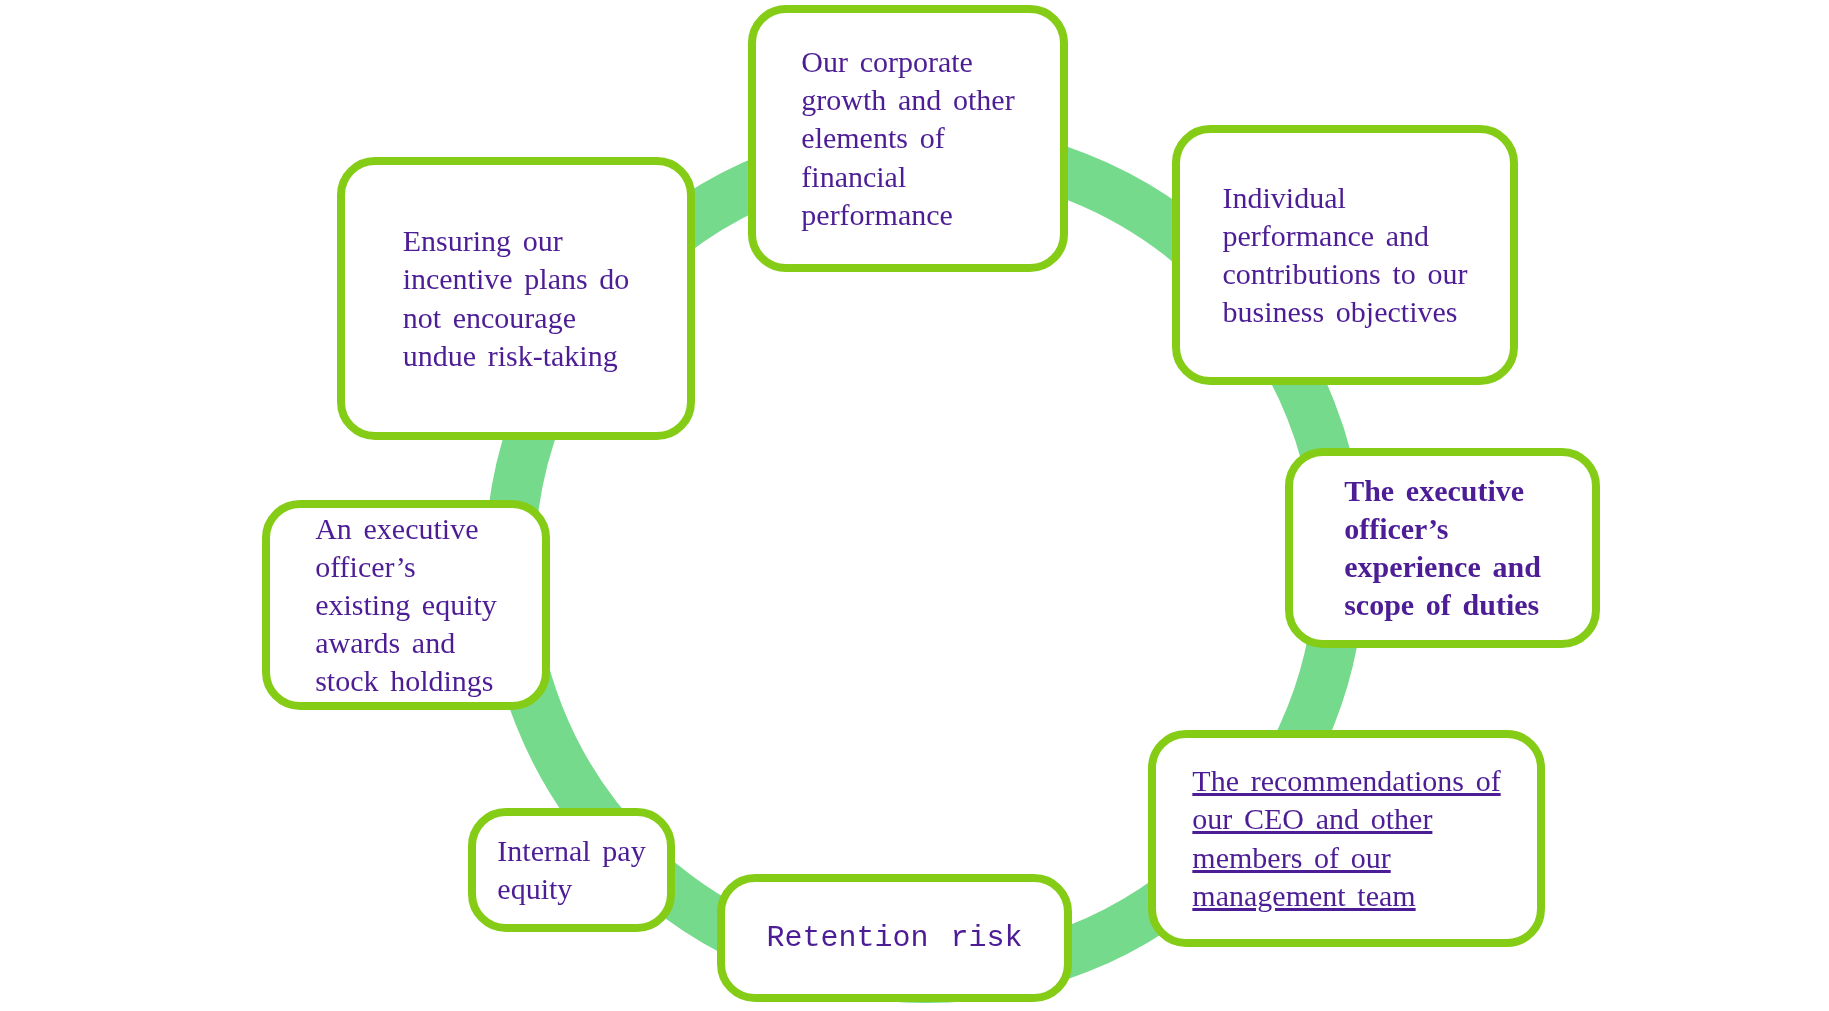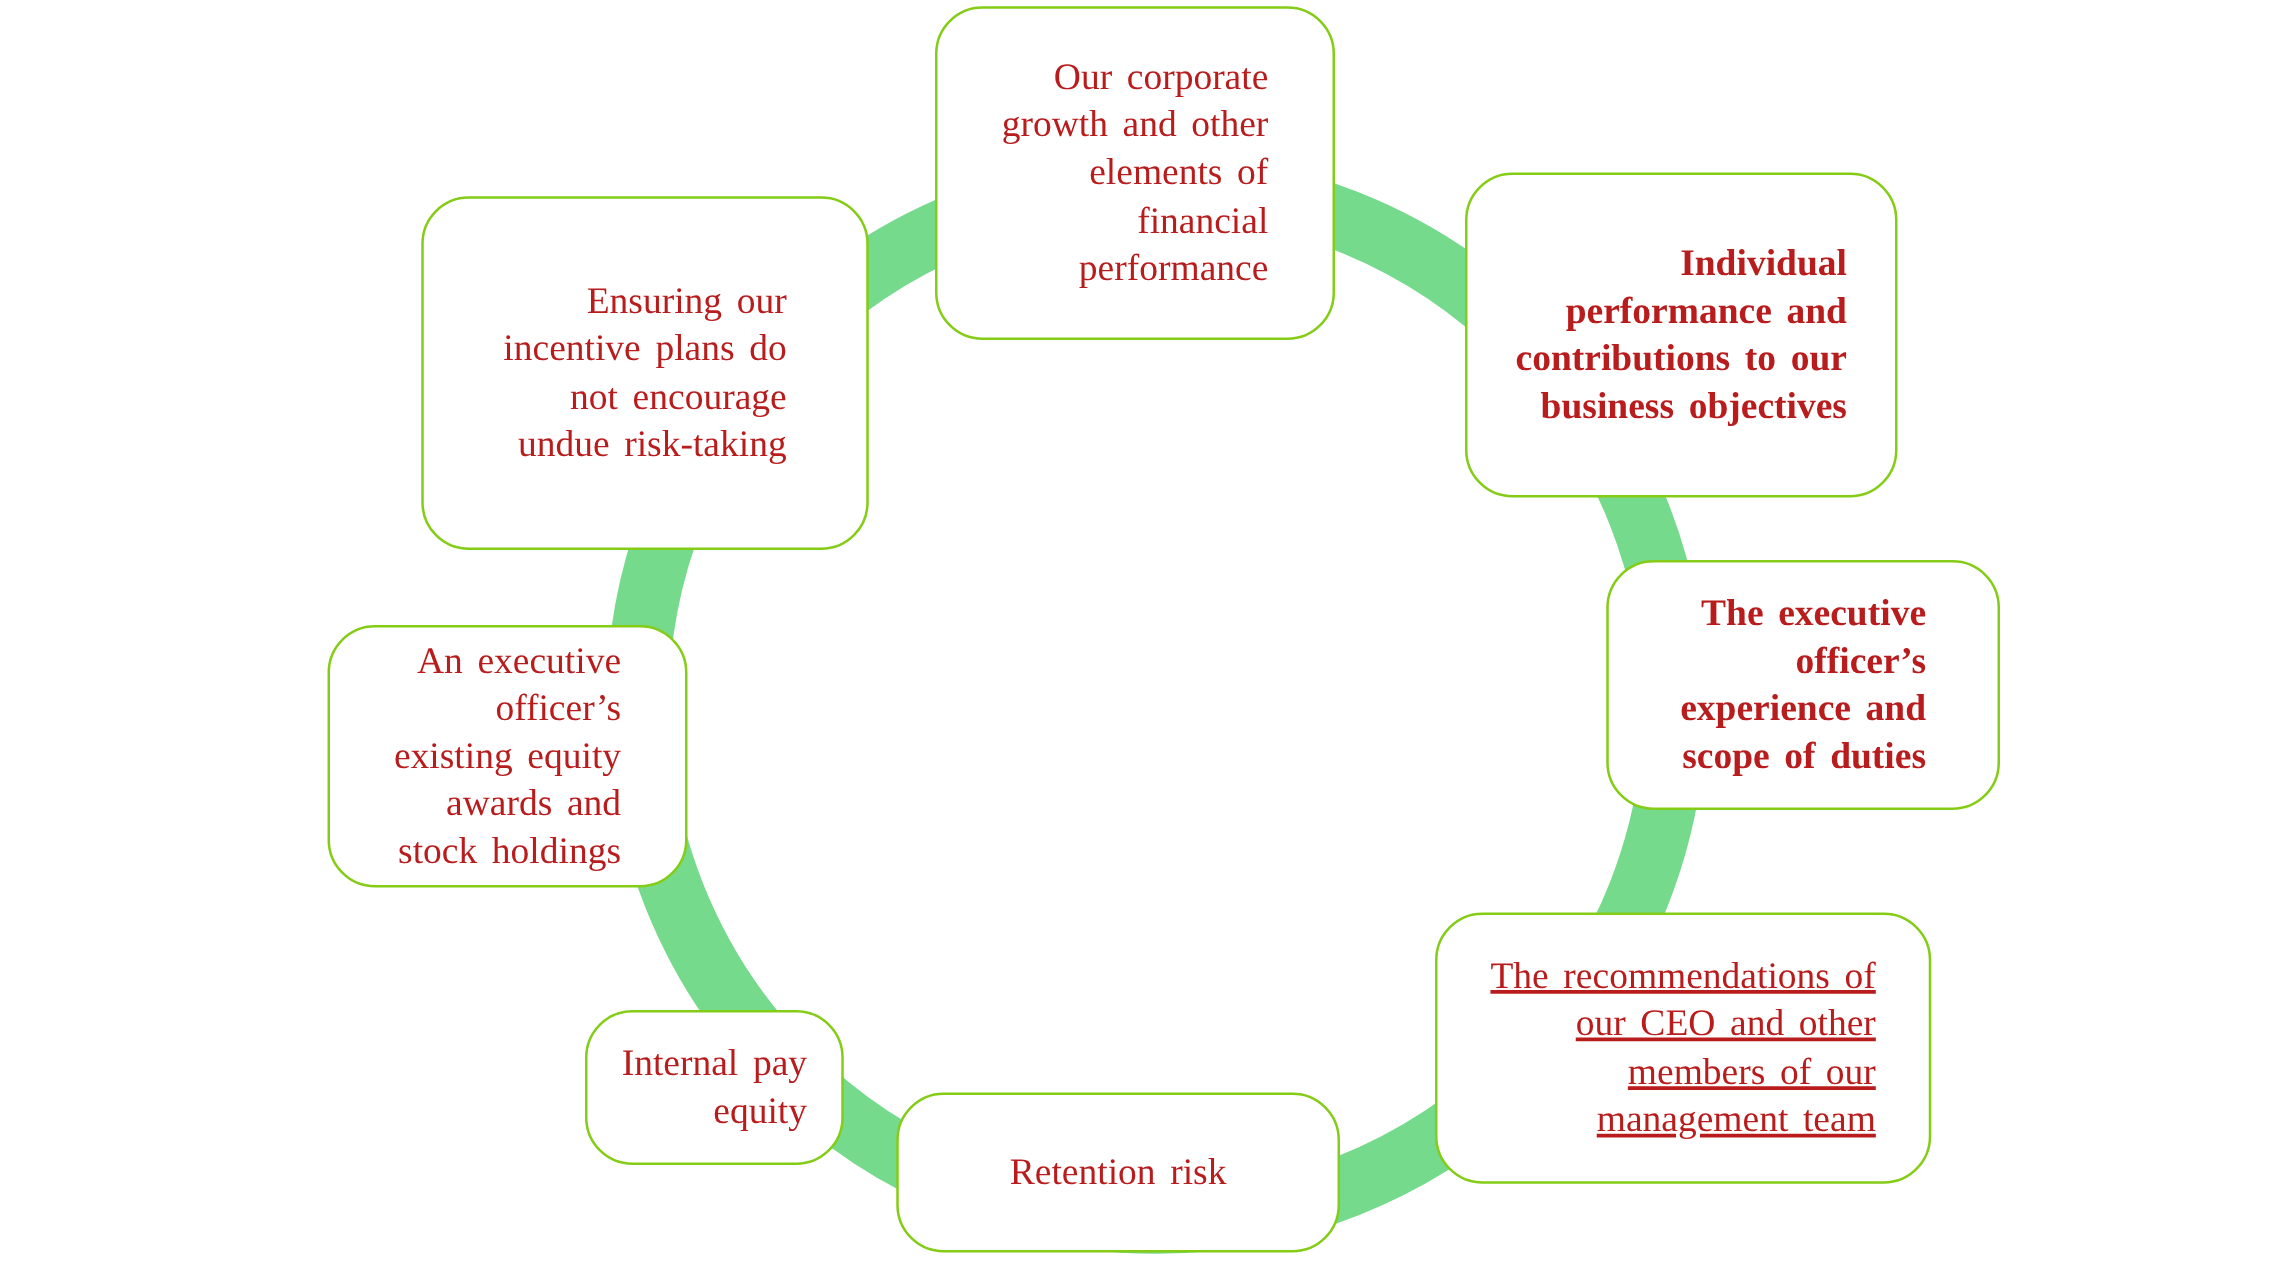--- a/index.html
+++ b/index.html
@@ -14,39 +14,39 @@
   .ring {
     position: absolute;
     left: 0; top: 0;
     width: 1829px;
     height: 1011px;
   }
   .node {
     position: absolute;
     box-sizing: border-box;
     background: #ffffff;
-    border: 2px solid #84cc16;
+    border: 8px solid #84cc16;
     border-radius: 38px;
     display: flex;
     align-items: center;
     justify-content: center;
-    text-align: right;
-    color: #b91c1c;
+    text-align: left;
+    color: #4c1d95;
     font-size: 30px;
     line-height: 1.27;
     white-space: pre-line;
     word-spacing: 0.14em;
     padding: 6px;
   }
   
   .n1 { left: 748px;  top: 5px;   width: 320px; height: 267px; }
-  .n2 { left: 1172px; top: 138px; width: 346px; height: 260px; font-weight: bold; }
+  .n2 { left: 1172px; top: 125px; width: 346px; height: 260px; }
   .n3 { left: 1285px; top: 448px; width: 315px; height: 200px; font-weight: bold; }
   .n4 { left: 1148px; top: 730px; width: 397px; height: 217px; text-decoration: underline; }
-  .n5 { left: 717px;  top: 874px; width: 355px; height: 128px; }
+  .n5 { left: 717px;  top: 874px; width: 355px; height: 128px; font-family: Liberation Mono, monospace; }
   .n6 { left: 468px;  top: 808px; width: 207px; height: 124px; }
   .n7 { left: 262px;  top: 500px; width: 288px; height: 210px; }
   .n8 { left: 337px;  top: 157px; width: 358px; height: 283px; }
 </style>
 </head>
 <body>
 
 <div class="stage">
 
   <svg class="ring" width="1829" height="1011" viewBox="0 0 1829 1011" aria-hidden="true">

